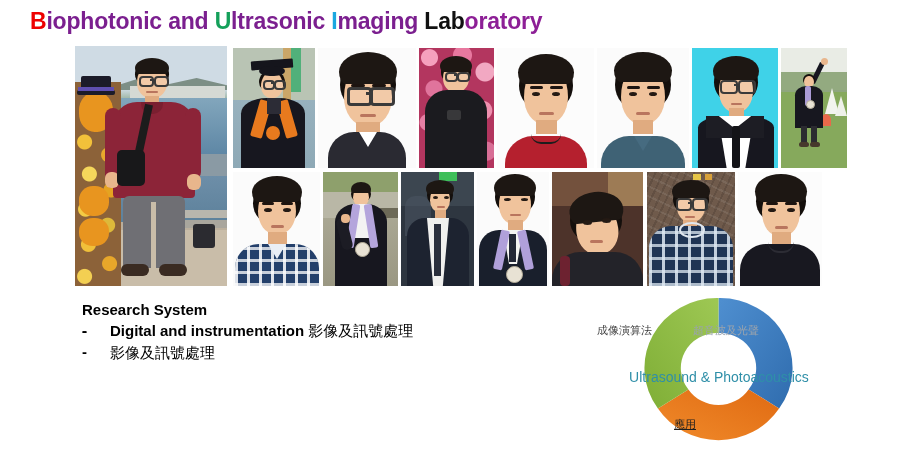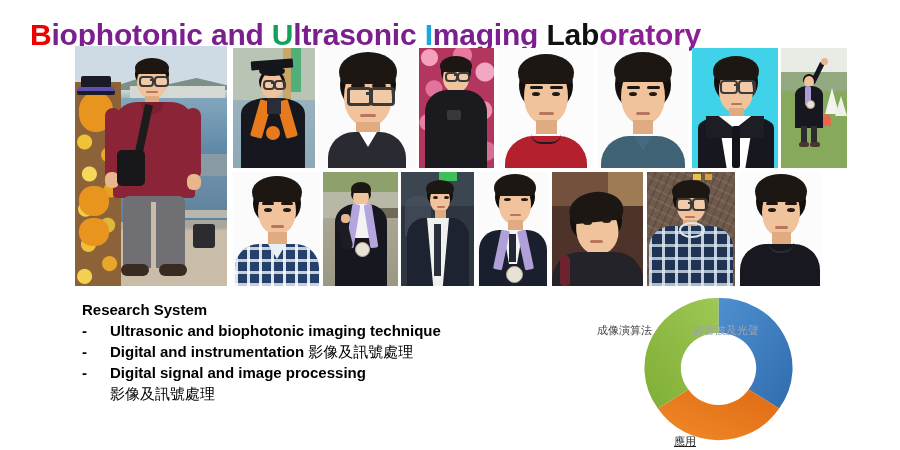--- a/index.html
+++ b/index.html
@@ -12,22 +12,22 @@
     height: 450px;
     position: relative;
     overflow: hidden;
     font-family: "Liberation Sans", sans-serif;
   }
 
   
   #title {
     position: absolute;
     left: 30px;
-    top: 16px;
-    font-size: 30px;
+    top: 2px;
+    font-size: 23px;
     font-weight: bold;
     letter-spacing: -0.2px;
     white-space: nowrap;
     line-height: 38px;
   }
   #title span { display: inline; }
 
   
   #collage {
     position: absolute;
@@ -144,21 +144,21 @@
   }
   #label-algo {
     left: 52px; top: 31px;
     color: #9aa3ad;
   }
   #label-sys {
     left: -44px; top: 31px;
     color: #3f3f3f;
   }
   #label-app {
-    left: 33px; top: 142px;
+    left: 33px; top: 125px;
     color: #1f1f1f;
     text-decoration: underline;
   }
   #center-zh {
     position:absolute;
     left: 17px; top: 58px;
     width: 120px;
     text-align: center;
     font-size: 14px;
     color: #2f6f8f;
@@ -531,31 +531,29 @@
     </div>
   </div>
 
 </div>
 
 <div id="research">
   <div class="rf-title">Research System</div>
 
   <div class="rf-item">
     <span class="rf-dash">-</span>
-    <div class="rf-en">Ultrasonic and biophotonic imaging technique</div>
   </div>
 
   <div class="rf-item">
     <span class="rf-dash">-</span>
     <div class="rf-en"><span>Digital and instrumentation </span><span class="rf-inline-zh">影像及訊號處理</span></div>
   </div>
 
   <div class="rf-item">
     <span class="rf-dash">-</span>
-    <div class="rf-en">Digital signal and image processing</div>
     <div class="rf-zh">影像及訊號處理</div>
   </div>
 </div>
 
 <div id="donut-wrap">
   <svg id="donut-svg" width="155" height="152" viewBox="0 0 155 152">
     <defs>
       <linearGradient id="gBlue" x1="0" y1="0" x2="1" y2="1">
         <stop offset="0%" stop-color="#4f8fd0"></stop>
           <stop offset="100%" stop-color="#2f6cae"></stop>
@@ -574,13 +572,14 @@
 
     <path d="M 138.1 115.6 A 72.5 70 0 0 1 16.9 115.6 L 47.4 96.4 A 36.2 35 0 0 0 107.6 96.4 Z" fill="url(#gOrange)"></path>
 
     <path d="M 16.9 115.6 A 72.5 70 0 0 1 77.5 5 L 77.5 40 A 36.2 35 0 0 0 47.4 96.4 Z" fill="url(#gGreen)"></path>
   </svg>
 
   <div class="donut-label" id="label-algo">超音波及光聲</div>
   <div class="donut-label" id="label-sys">成像演算法</div>
   <div class="donut-label" id="label-app">應用</div>
 
+  <div id="center-en">Ultrasound &amp; Photoacoustics</div>
 </div>
 
 </body></html>

